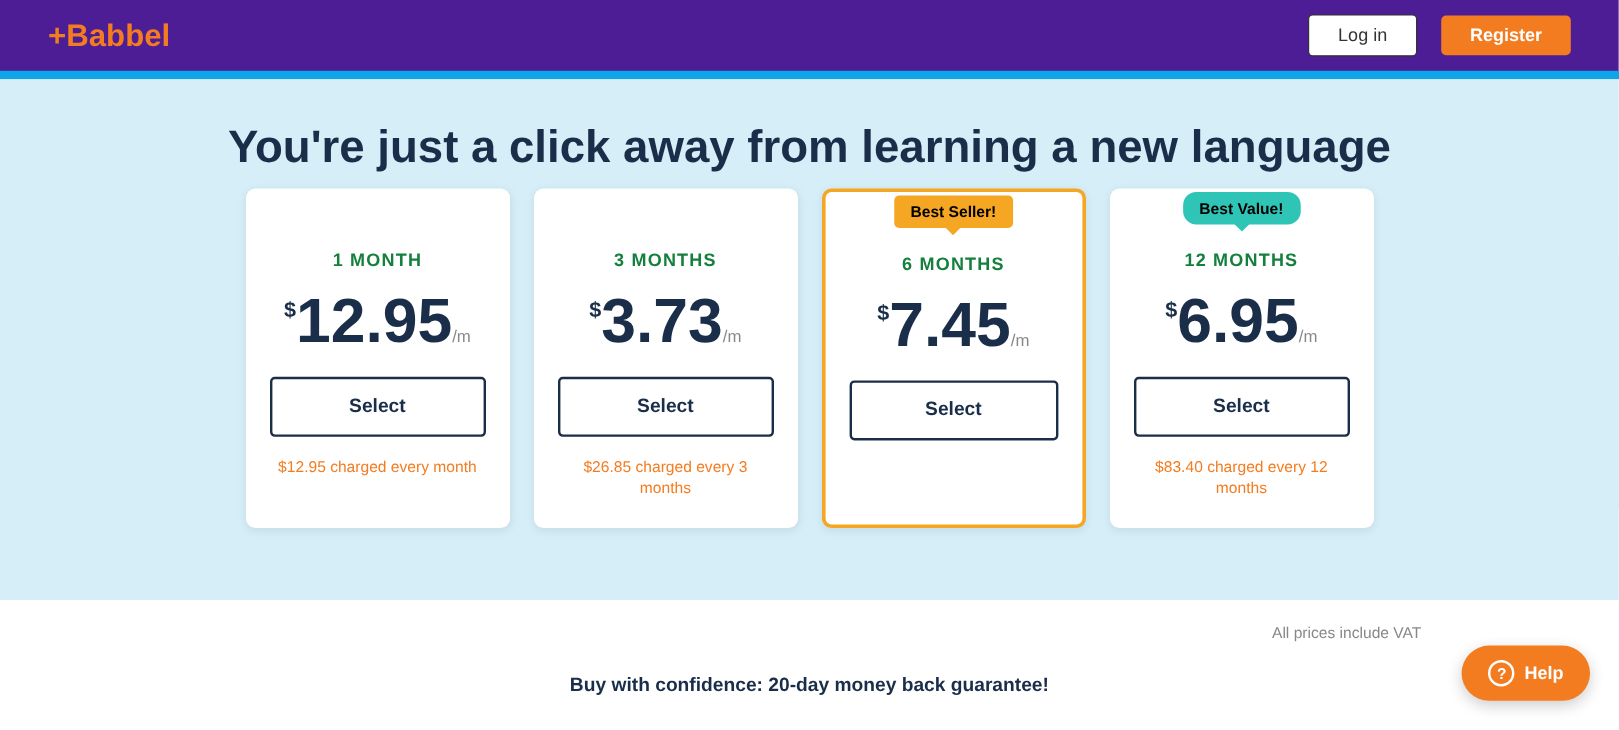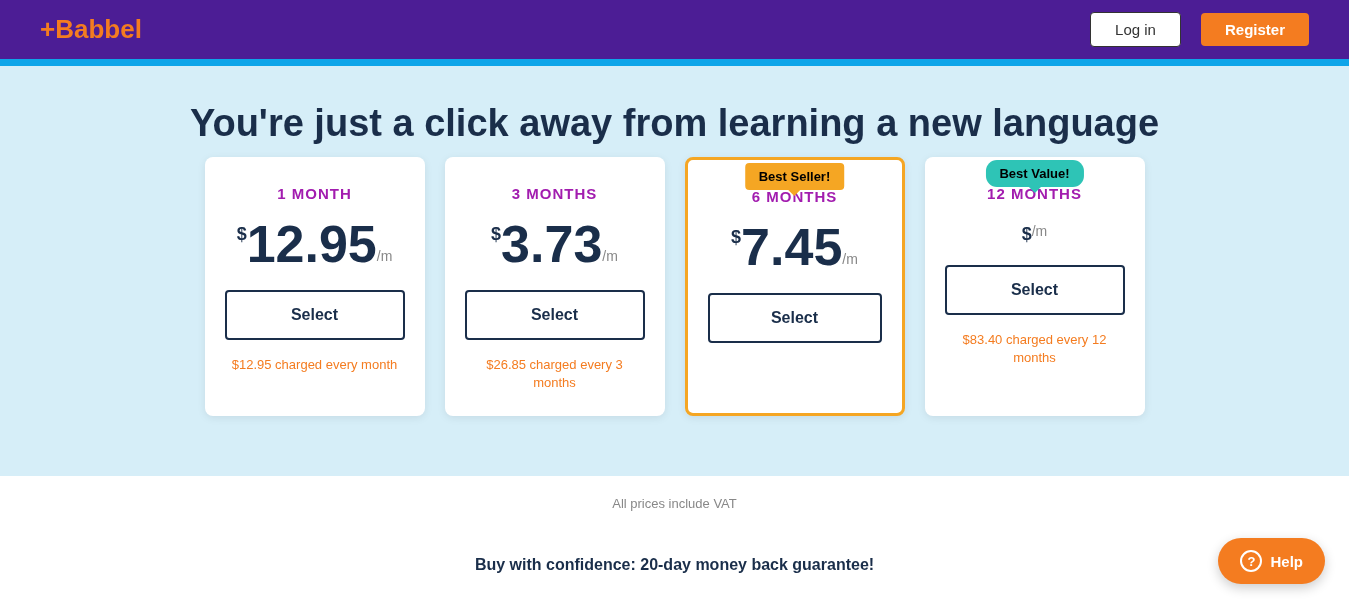--- a/index.html
+++ b/index.html
@@ -86,24 +86,25 @@
       position: relative;
     }
 
     .plan-card.highlighted {
       border: 3px solid #f5a623;
     }
 
     .plan-name {
       font-size: 15px;
       font-weight: 700;
-      color: #a21caf;
+      color: #15803d;
       letter-spacing: 1px;
       margin-bottom: 16px;
       text-transform: uppercase;
+      margin-top: 24px;
     }
 
     .price-block {
       display: flex;
       align-items: flex-start;
       justify-content: center;
       margin-bottom: 20px;
     }
     .price-dollar {
       font-size: 18px;
@@ -176,26 +177,26 @@
     .badge-bestvalue {
       background: #2ec4b6;
       border-radius: 11px;
     }
     .badge-bestvalue::after {
       border-top: 7px solid #2ec4b6;
     }
 
     
     .vat-note {
-      text-align: center;
+      text-align: right;
       padding: 10px 40px 0;
       font-size: 13px;
       color: #888;
       max-width: 1100px;
-      margin: 10px auto 17px;
+      margin: 10px auto 0;
     }
 
     
     .footer-section {
       background: #fff;
       padding: 28px 20px 20px;
       text-align: center;
     }
     .footer-section .guarantee {
       font-size: 16px;
@@ -280,20 +281,21 @@
       <span class="price-amount">7.45</span>
       <span class="price-per">/m</span>
     </div>
     <button class="btn-select">Select</button>
   </div>
       <div class="plan-card">
     <div class="badge badge-bestvalue">Best Value!</div>
     <div class="plan-name">12 MONTHS</div>
     <div class="price-block">
       <span class="price-dollar">$</span>
+      <span class="price-amount">6.95</span>
       <span class="price-per">/m</span>
     </div>
     <button class="btn-select">Select</button>
     <div class="charge-note">$83.40 charged every 12 months</div>
   </div>
     </div>
 </section>
 
 <div class="vat-note">All prices include VAT</div>
 

